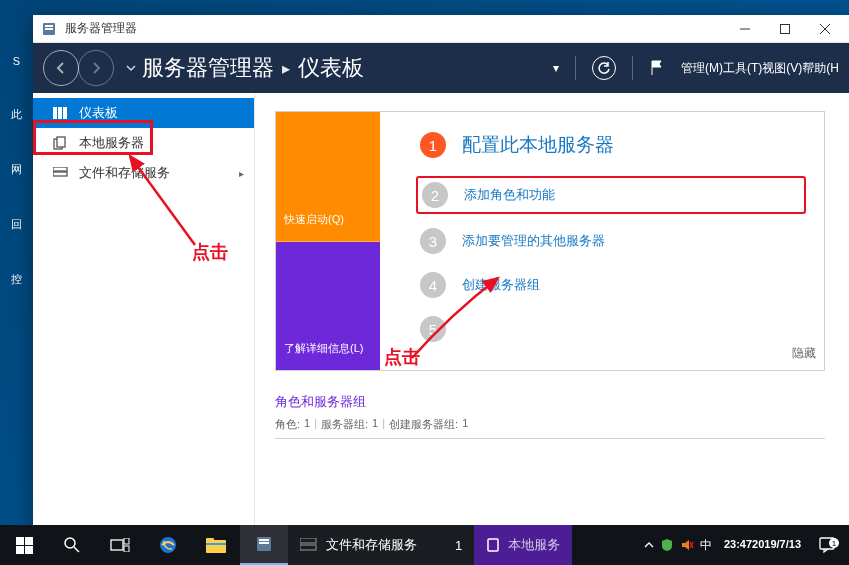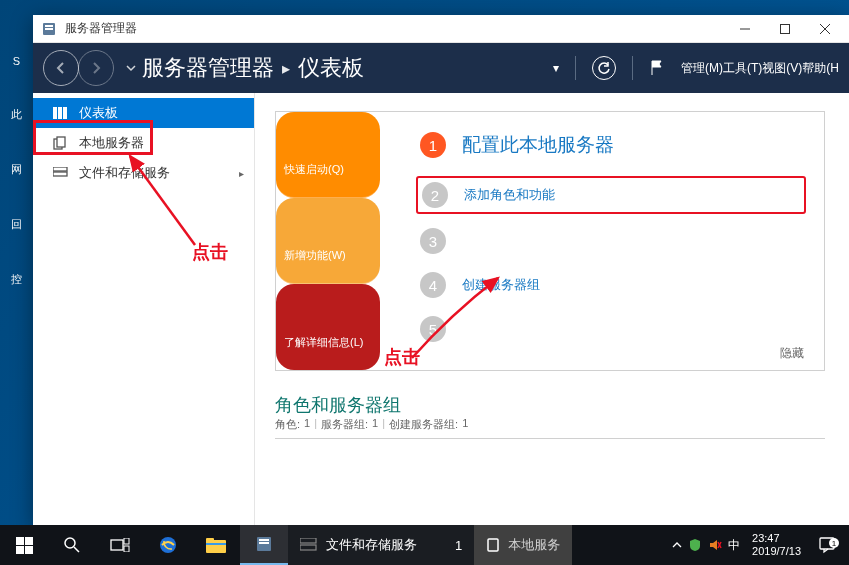--- a/index.html
+++ b/index.html
@@ -41,52 +41,52 @@
 
 .red-box { position: absolute; border: 3px solid #e81123; pointer-events: none; }
 .r1 { left: 33px; top: 120px; width: 120px; height: 35px; }
 .anno-text { position: absolute; color: #e81123; font-size: 18px; font-weight: bold; pointer-events: none; }
 
 .content { flex: 1; padding: 18px 24px 10px 20px; overflow: hidden; position: relative; }
 .welcome { font-size: 14px; color: #333; margin-bottom: 24px; }
 
 .tiles-row { display: flex; border: 1px solid #d0d0d0; }
 .tile-stack { width: 104px; display: flex; flex-direction: column; }
-.tile { flex: 1; position: relative; display: flex; align-items: flex-end; padding: 20px 8px; font-size: 11px; color: #fff; border-bottom: 1px solid rgba(255,255,255,0.3); border-radius: 18px; }
+.tile { flex: 1; position: relative; display: flex; align-items: flex-end; padding: 14px 8px; font-size: 11px; color: #fff; border-bottom: 1px solid rgba(255,255,255,0.3); }
 .tile:last-child { border-bottom: none; }
 .tile.t1 { background: #ff8c00; min-height: 86px; }
 .tile.t2 { background: #f7a838; min-height: 86px; }
-.tile.t3 { background: #b91c1c; min-height: 86px; }
+.tile.t3 { background: #6d28d9; min-height: 86px; }
 
 .steps { flex: 1; padding: 20px 18px 10px 40px; background: #fff; position: relative; }
 .step { display: flex; align-items: center; gap: 16px; margin-bottom: 18px; }
 .step-num { width: 26px; height: 26px; border-radius: 50%; background: #c7c7c7; color: #fff; display: flex; align-items: center; justify-content: center; font-size: 15px; }
 .step-num.primary { background: #ff5722; }
 .step-text { font-size: 13px; color: #1979c3; }
 .step.primary .step-text { color: #1979c3; font-size: 19px; }
 .step.muted .step-text { color: #1979c3; }
-.hide-link { position: absolute; right: 20px; bottom: 8px; font-size: 12px; color: #666; cursor: pointer; }
+.hide-link { position: absolute; right: 8px; bottom: 8px; font-size: 12px; color: #666; cursor: pointer; }
 
 .r2 { border: 2.5px solid #e81123; border-radius: 3px; }
 
 .section2 { margin-top: 22px; }
-.sec-head { font-size: 18px; color: #0f766e; }
+.sec-head { font-size: 13px; color: #6d28d9; margin-bottom: 6px; }
 .sec-sub { font-size: 11px; color: #666; display: flex; gap: 4px; }
 .sec-sub span.pipe { color: #bbb; }
 .hr { height: 1px; background: #d0d0d0; margin-top: 6px; }
 
 
 .taskbar { position: absolute; left: 0; bottom: 0; width: 849px; height: 40px; background: #101318; display: flex; align-items: center; color: #fff; }
 .tb-item { width: 48px; height: 40px; display: flex; align-items: center; justify-content: center; cursor: pointer; }
 .tb-item.active { background: rgba(255,255,255,0.12); border-bottom: 2px solid #76b9ed; }
 .tb-wide { width: auto; padding: 0 12px; height: 40px; display: flex; align-items: center; gap: 8px; font-size: 13px; }
 .tb-wide.orange-under { position: relative; }
-.tb-wide.red { background: #404040; }
+.tb-wide.red { background: #4c1d95; }
 .tb-tray { margin-left: auto; display: flex; align-items: center; padding-right: 8px; gap: 6px; font-size: 11px; }
-.tb-clock { display: flex; flex-direction: column; align-items: flex-start; line-height: 1.2; padding: 0 6px; }
+.tb-clock { display: flex; flex-direction: row; align-items: center; line-height: 1.2; padding: 0 6px; font-weight: bold; }
 .tray-icons { display: flex; gap: 6px; align-items: center; }
 .noti { width: 28px; display: flex; align-items: center; justify-content: center; position: relative; }
 .noti-badge { position: absolute; right: 2px; bottom: 6px; width: 10px; height: 10px; background: #fff; color: #000; border-radius: 50%; font-size: 8px; display: flex; align-items: center; justify-content: center; }
 
 svg { display: block; }
 </style>
 </head>
 <body>
 
 <div class="desktop">
@@ -222,38 +222,36 @@
         </div>
       </div>
 
       <div class="content">
 
         <div class="tiles-row">
           <div class="tile-stack">
             <div class="tile t1">
                 <span>快速启动(Q)</span>
               </div>
-            <div class="tile t2">
-                <span>新增功能(W)</span>
-              </div>
             <div class="tile t3">
                 <span>了解详细信息(L)</span>
               </div>
           </div>
           <div class="steps">
             <div class="step primary">
               <span class="step-num primary">1</span>
               <span class="step-text">配置此本地服务器</span>
             </div>
             <div class="step r2" style="padding:4px 10px 4px 4px; margin-left:-4px; margin-bottom:14px;">
               <span class="step-num">2</span>
               <span class="step-text">添加角色和功能</span>
             </div>
             <div class="step muted">
               <span class="step-num">3</span>
+              <span class="step-text">添加要管理的其他服务器</span>
             </div>
             <div class="step muted">
               <span class="step-num">4</span>
               <span class="step-text">创建服务器组</span>
             </div>
             <div class="step muted">
               <span class="step-num">5</span>
             </div>
             <span class="hide-link">隐藏</span>
           </div>

